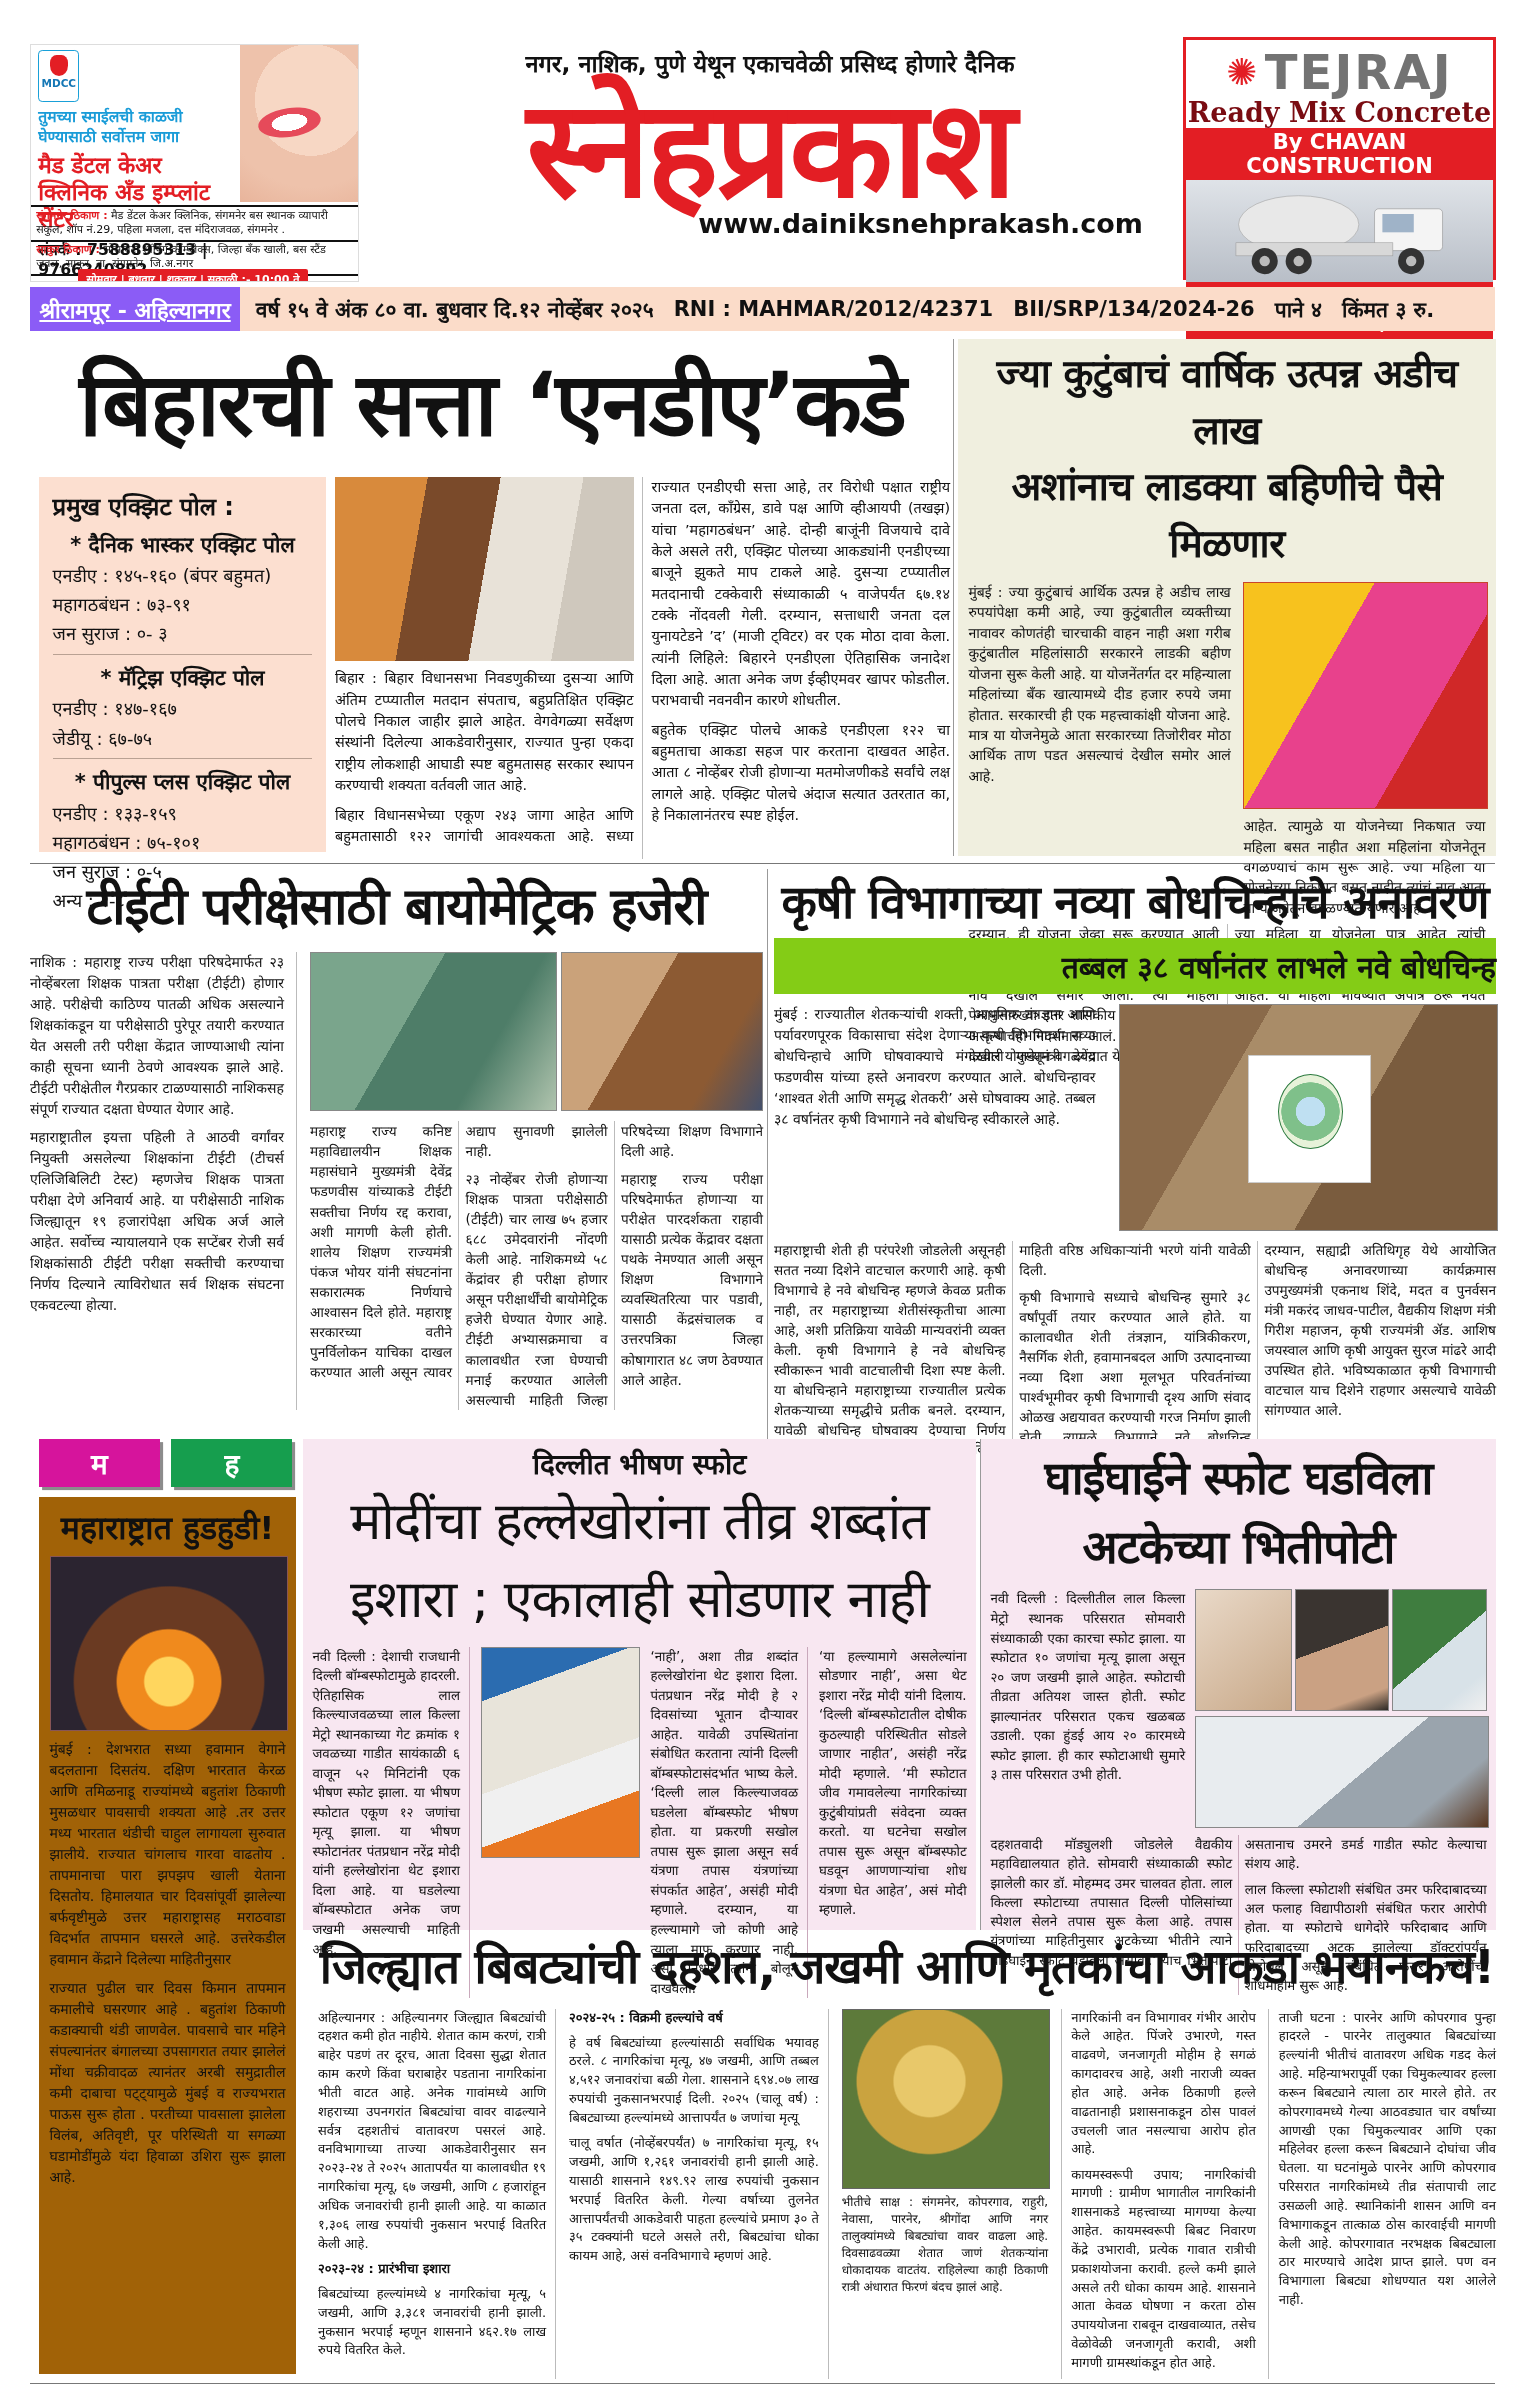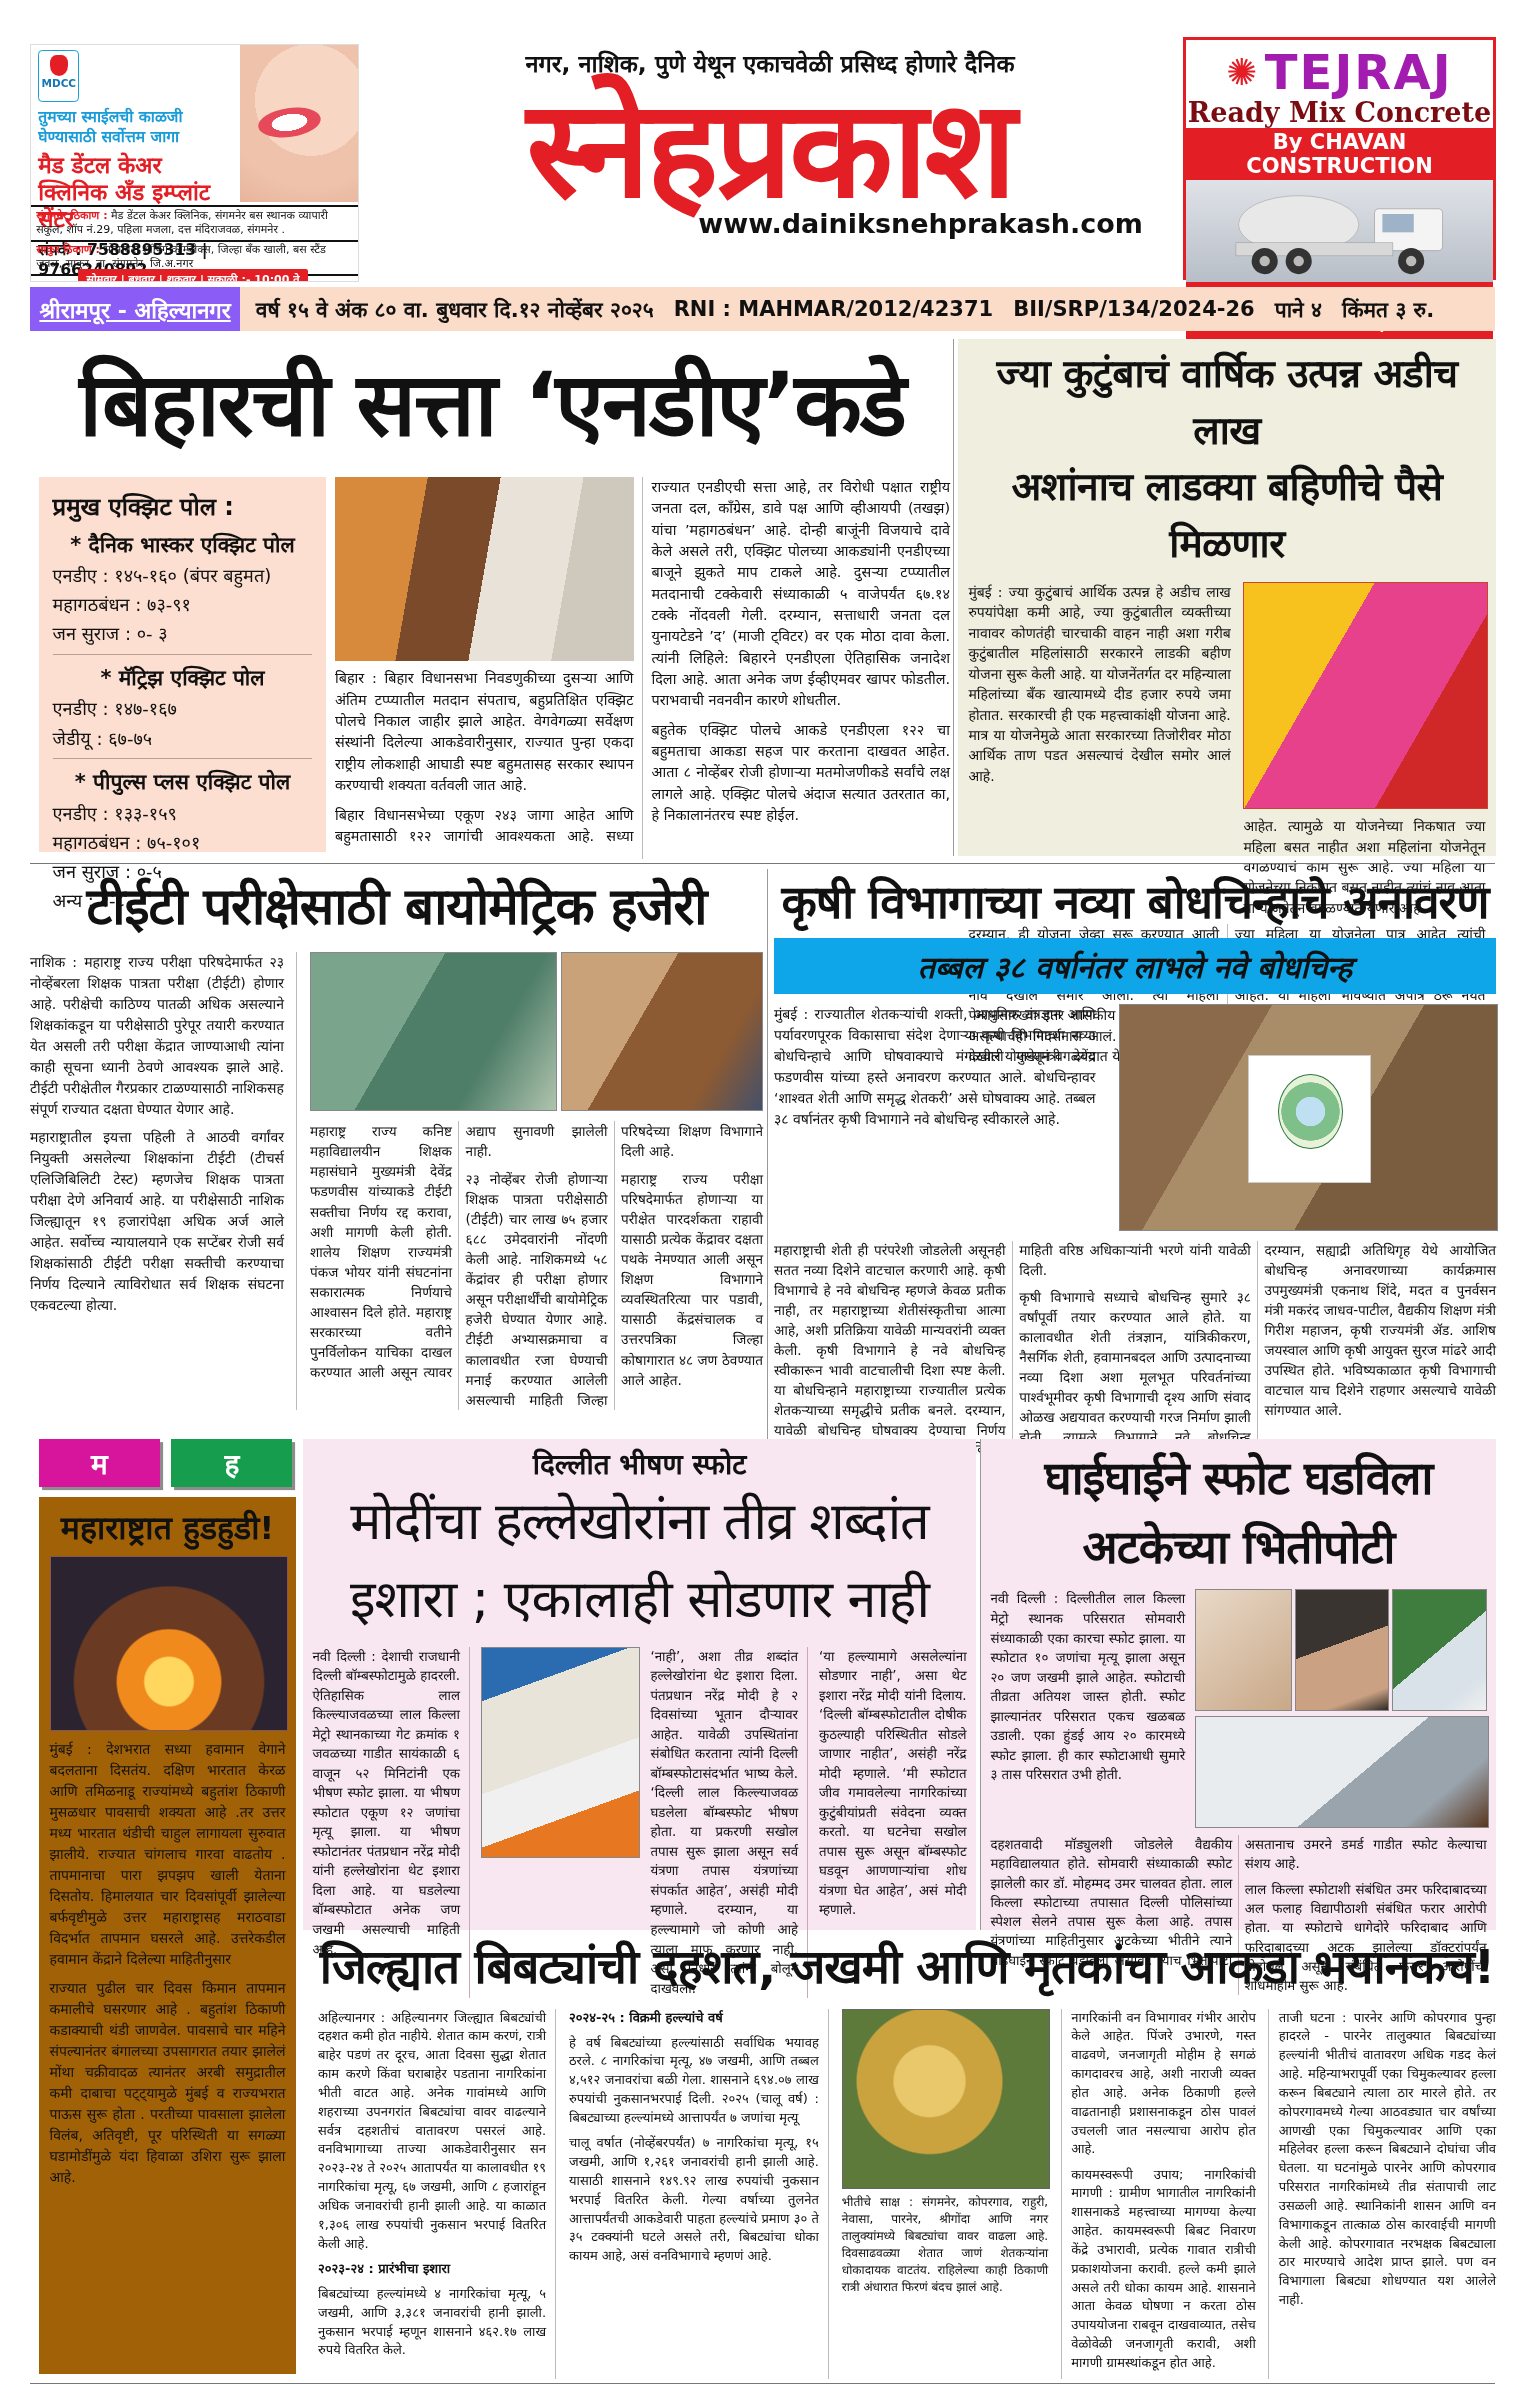--- a/index.html
+++ b/index.html
@@ -28,21 +28,21 @@
   .loc-label{color:#e31e24;font-weight:900;}
   .dental-time{position:absolute;left:47px;top:224px;width:230px;background:#e31e24;color:#fff;
     font-weight:bold;font-size:11px;text-align:center;padding:1.6px 0;border-radius:2.1px;}
   .masthead{left:366px;top:38px;width:808px;height:242px;text-align:center;}
   .mast-tagline{font-size:23.5px;font-weight:bold;color:#111;margin-top:9.4px;}
   .mast-title{font-size:135px;line-height:1.05;font-weight:900;color:#e31e24;letter-spacing:-3.1px;}
   .mast-site{font-size:27px;font-weight:900;color:#111;text-align:right;padding-right:31px;margin-top:-13.6px;}
   .tejraj-ad{left:1183px;top:37px;width:313px;height:243px;border:3.1px solid #e31e24;box-sizing:border-box;background:#fff;}
   .tejraj-top{display:flex;align-items:center;justify-content:center;gap:7.3px;padding-top:4.2px;}
   .sun-icon{color:#e31e24;font-size:37px;line-height:37px;}
-  .tejraj-name{color:#a21caf;font-weight:900;font-size:48px;letter-spacing:2.1px;}
+  .tejraj-name{color:#737373;font-weight:900;font-size:48px;letter-spacing:2.1px;}
   .tejraj-sub{color:#7a0c12;font-family:"DejaVu Serif","Liberation Serif",serif;font-weight:bold;font-size:27px;text-align:center;margin-top:-3.1px;}
   .tejraj-band{background:#e31e24;color:#fff;font-weight:900;font-size:21px;text-align:center;padding:2.1px 0;}
   .truck-box{height:102px;background:linear-gradient(180deg,#dfe3e8,#b8bec7);position:relative;overflow:hidden;}
   .tejraj-contact{background:#e31e24;color:#fff;font-weight:900;font-size:20px;text-align:center;padding:4.2px 0;}
   
   .dateline{left:30px;top:287px;width:1465px;height:44px;background:#fbdcc9;display:flex;align-items:stretch;}
   .dateline-edition{background:#8b5cf6;color:#fff;font-weight:900;font-size:22px;display:flex;align-items:center;padding:0 9.4px;text-decoration:underline;}
   .dateline-info{display:flex;align-items:center;gap:20px;padding-left:15.7px;font-weight:900;font-size:21px;color:#111;}
   
   .lead-headline{left:35px;top:339px;width:914px;height:132px;font-size:88px;font-weight:900;
@@ -78,21 +78,21 @@
   .tet-right{flex:1;}
   .tet-photos{display:flex;gap:4.2px;}
   .classroom-photo{width:55%;height:157px;background:linear-gradient(120deg,#7aa58c 0 40%,#4e7d68 40% 70%,#b0c4ae 100%);border:0.5px solid #888;}
   .exam-writing-photo{width:45%;height:157px;background:linear-gradient(120deg,#caa27a 0 40%,#8c5a33 40% 75%,#44506b 100%);border:0.5px solid #888;}
   .tet-cols{margin-top:10.5px;column-count:3;column-gap:13.6px;column-rule:0.5px solid #bbb;font-size:13.6px;line-height:1.48;text-align:justify;}
   .tet-box p{margin:0 0 7.3px;}
   .vline-row2{left:767px;top:869px;width:0;height:578px;border-left:1px solid #999;}
   
   .krushi-box{left:774px;top:869px;width:722px;height:578px;}
   .krushi-h{font-size:46px;font-weight:900;text-align:center;letter-spacing:-1px;}
-  .krushi-sub{background:#0ea5e9;font-size:30px;font-weight:900;text-align:center;padding:7.3px 0;margin-top:7.3px;font-style:italic;}
+  .krushi-sub{background:#84cc16;font-size:30px;font-weight:900;text-align:right;padding:7.3px 0;margin-top:7.3px;}
   .krushi-flex{display:flex;gap:23px;margin-top:10.5px;}
   .krushi-c1{width:46%;font-size:14px;line-height:1.5;text-align:justify;}
   .krushi-photo-wrap{width:54%;}
   .unveiling-photo{width:100%;height:225px;border:0.5px solid #888;position:relative;
     background:linear-gradient(120deg,#8a6a4a 0 30%,#a98c68 30% 60%,#7a5c3e 60% 100%);}
   .logo-card{position:absolute;left:34%;top:22%;width:32%;height:56%;background:#fff;border:1px solid #ccc;}
   .logo-mark{position:absolute;left:24%;top:14%;width:52%;height:58%;border-radius:50%;
     background:radial-gradient(circle,#bfe0f2 0 30%,#7fc08a 31% 60%,#e7f2d9 61% 100%);border:1.6px solid #2c7a3f;}
   .krushi-cols{margin-top:9.4px;column-count:3;column-gap:13.6px;column-rule:0.5px solid #bbb;font-size:13.6px;line-height:1.47;text-align:justify;}
   .krushi-box p{margin:0 0 7.3px;}

